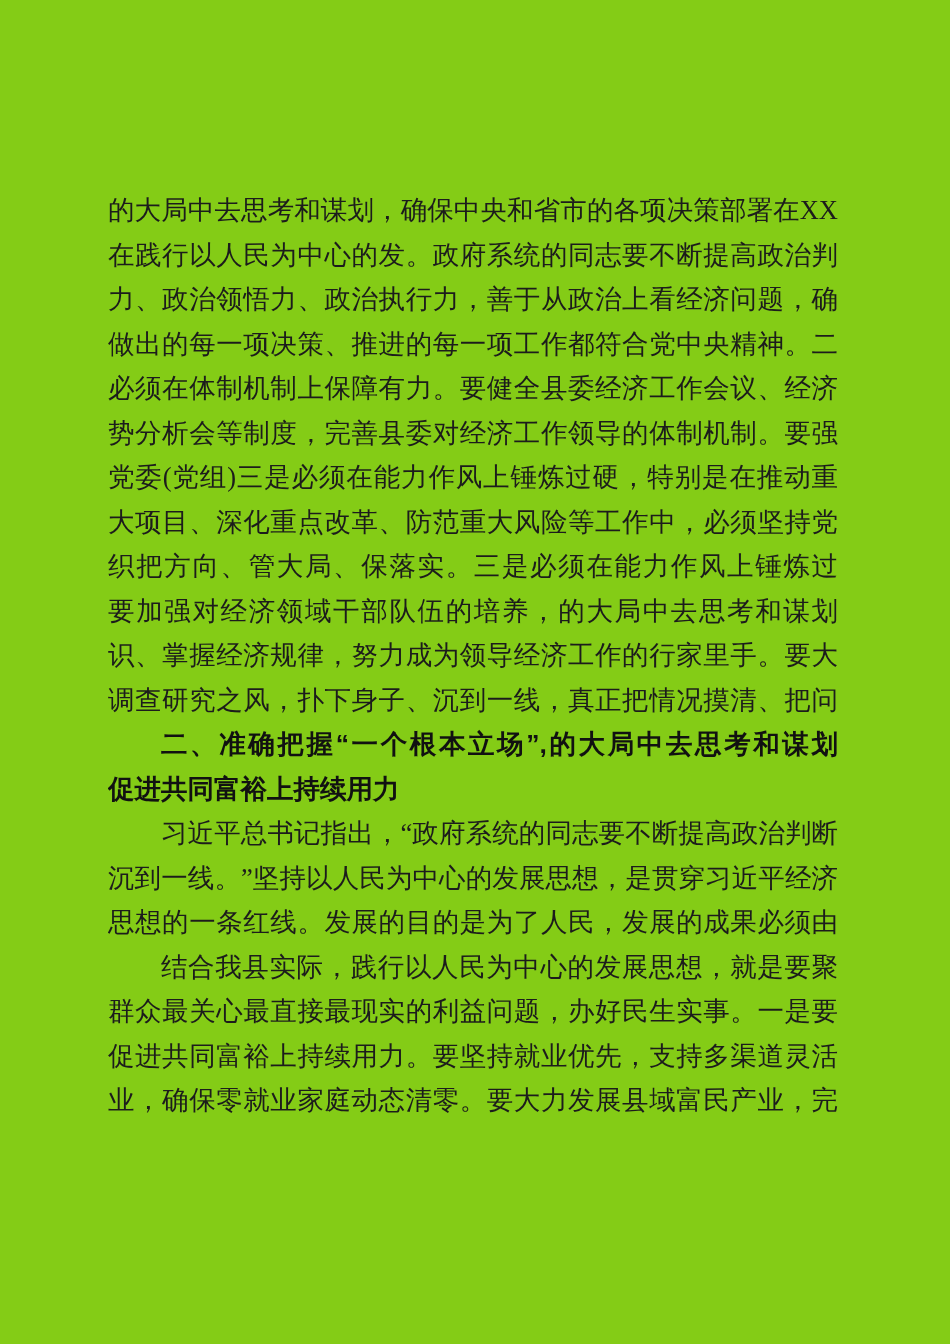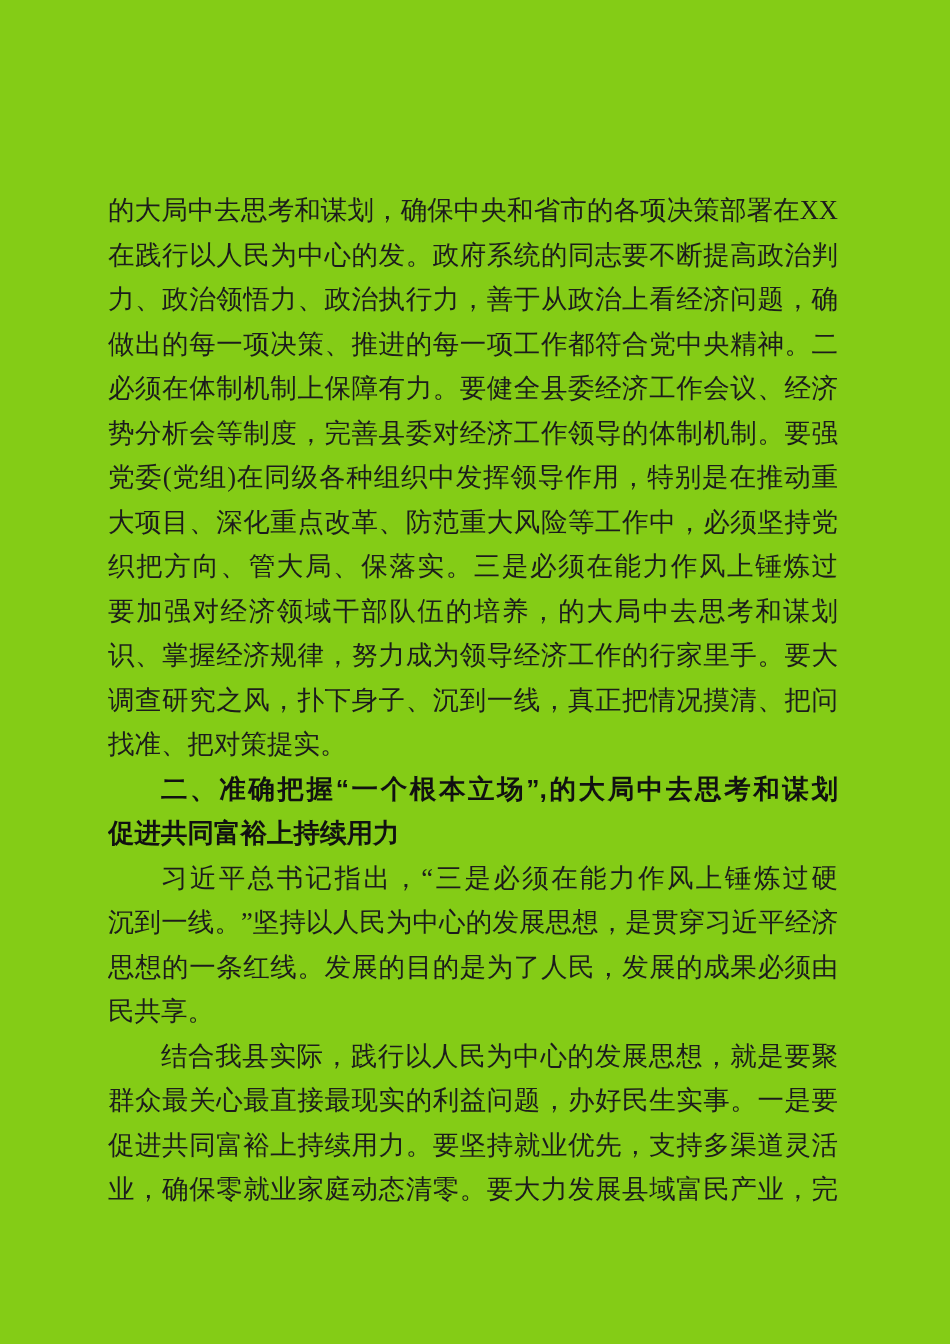--- a/index.html
+++ b/index.html
@@ -45,39 +45,37 @@
 <div class="sheet">
   <div class="page-body">
 
     <div class="para">
       <div class="ln">的大局中去思考和谋划，确保中央和省市的各项决策部署在XX</div>
       <div class="ln">在践行以人民为中心的发。政府系统的同志要不断提高政治判断</div>
       <div class="ln">力、政治领悟力、政治执行力，善于从政治上看经济问题，确保</div>
       <div class="ln">做出的每一项决策、推进的每一项工作都符合党中央精神。二是</div>
       <div class="ln">必须在体制机制上保障有力。要健全县委经济工作会议、经济形</div>
       <div class="ln">势分析会等制度，完善县委对经济工作领导的体制机制。要强化</div>
-      <div class="ln">党委(党组)在同级各种组织中发挥领导作用，特别是在推动重</div>
+      <div class="ln">党委(党组)三是必须在能力作风上锤炼过硬，特别是在推动重</div>
       <div class="ln">大项目、深化重点改革、防范重大风险等工作中，必须坚持党组</div>
       <div class="ln">织把方向、管大局、保落实。三是必须在能力作风上锤炼过硬。</div>
       <div class="ln">要加强对经济领域干部队伍的培养，的大局中去思考和谋划</div>
       <div class="ln">识、掌握经济规律，努力成为领导经济工作的行家里手。要大兴</div>
       <div class="ln">调查研究之风，扑下身子、沉到一线，真正把情况摸清、把问题</div>
-      <div class="ln last">找准、把对策提实。</div>
     </div>
 
     <div class="para heading">
       <div class="ln indent">二、准确把握“一个根本立场”,的大局中去思考和谋划</div>
       <div class="ln last">促进共同富裕上持续用力</div>
     </div>
 
     <div class="para">
-      <div class="ln indent">习近平总书记指出，“三是必须在能力作风上锤炼过硬</div>
+      <div class="ln indent">习近平总书记指出，“政府系统的同志要不断提高政治判断</div>
       <div class="ln">沉到一线。”坚持以人民为中心的发展思想，是贯穿习近平经济</div>
       <div class="ln">思想的一条红线。发展的目的是为了人民，发展的成果必须由人</div>
-      <div class="ln last">民共享。</div>
     </div>
 
     <div class="para">
       <div class="ln indent">结合我县实际，践行以人民为中心的发展思想，就是要聚焦</div>
       <div class="ln">群众最关心最直接最现实的利益问题，办好民生实事。一是要在</div>
       <div class="ln">促进共同富裕上持续用力。要坚持就业优先，支持多渠道灵活就</div>
       <div class="ln">业，确保零就业家庭动态清零。要大力发展县域富民产业，完善</div>
     </div>
 
   </div>

